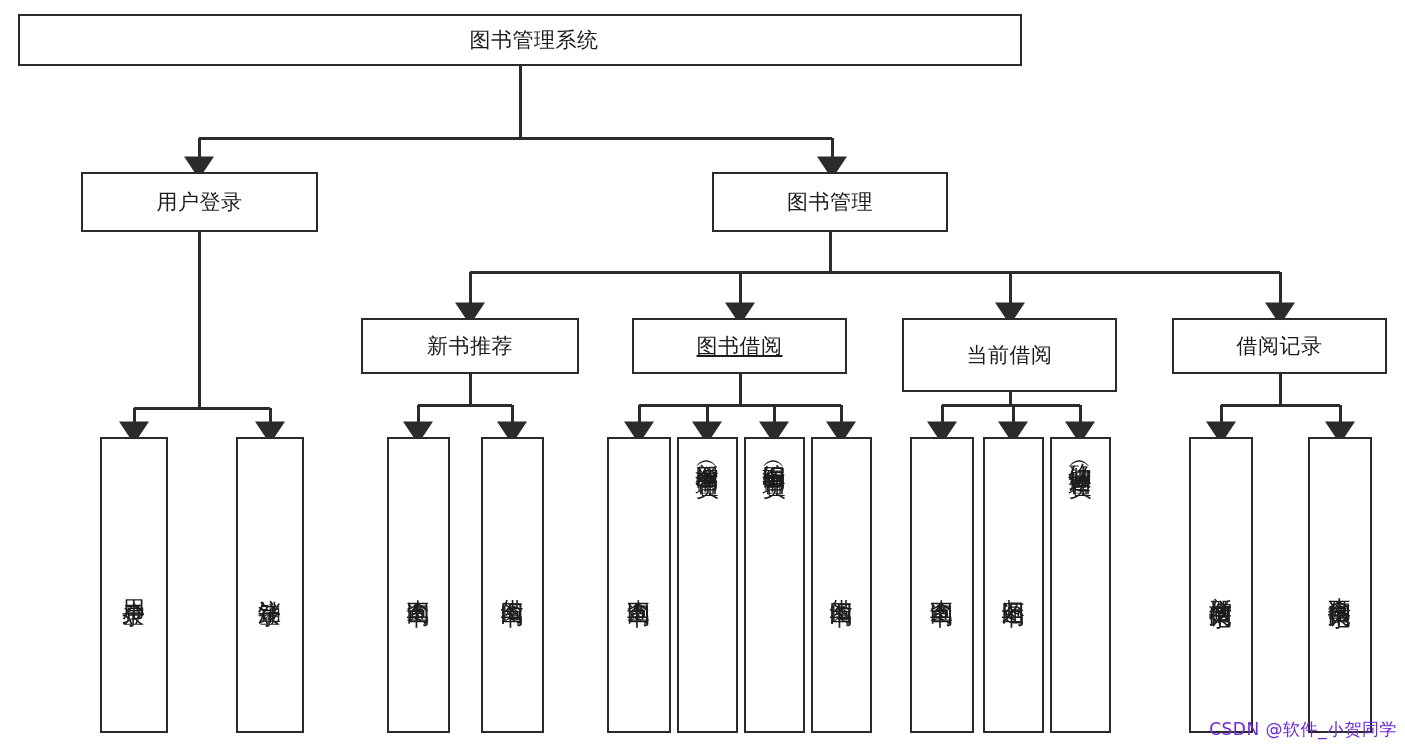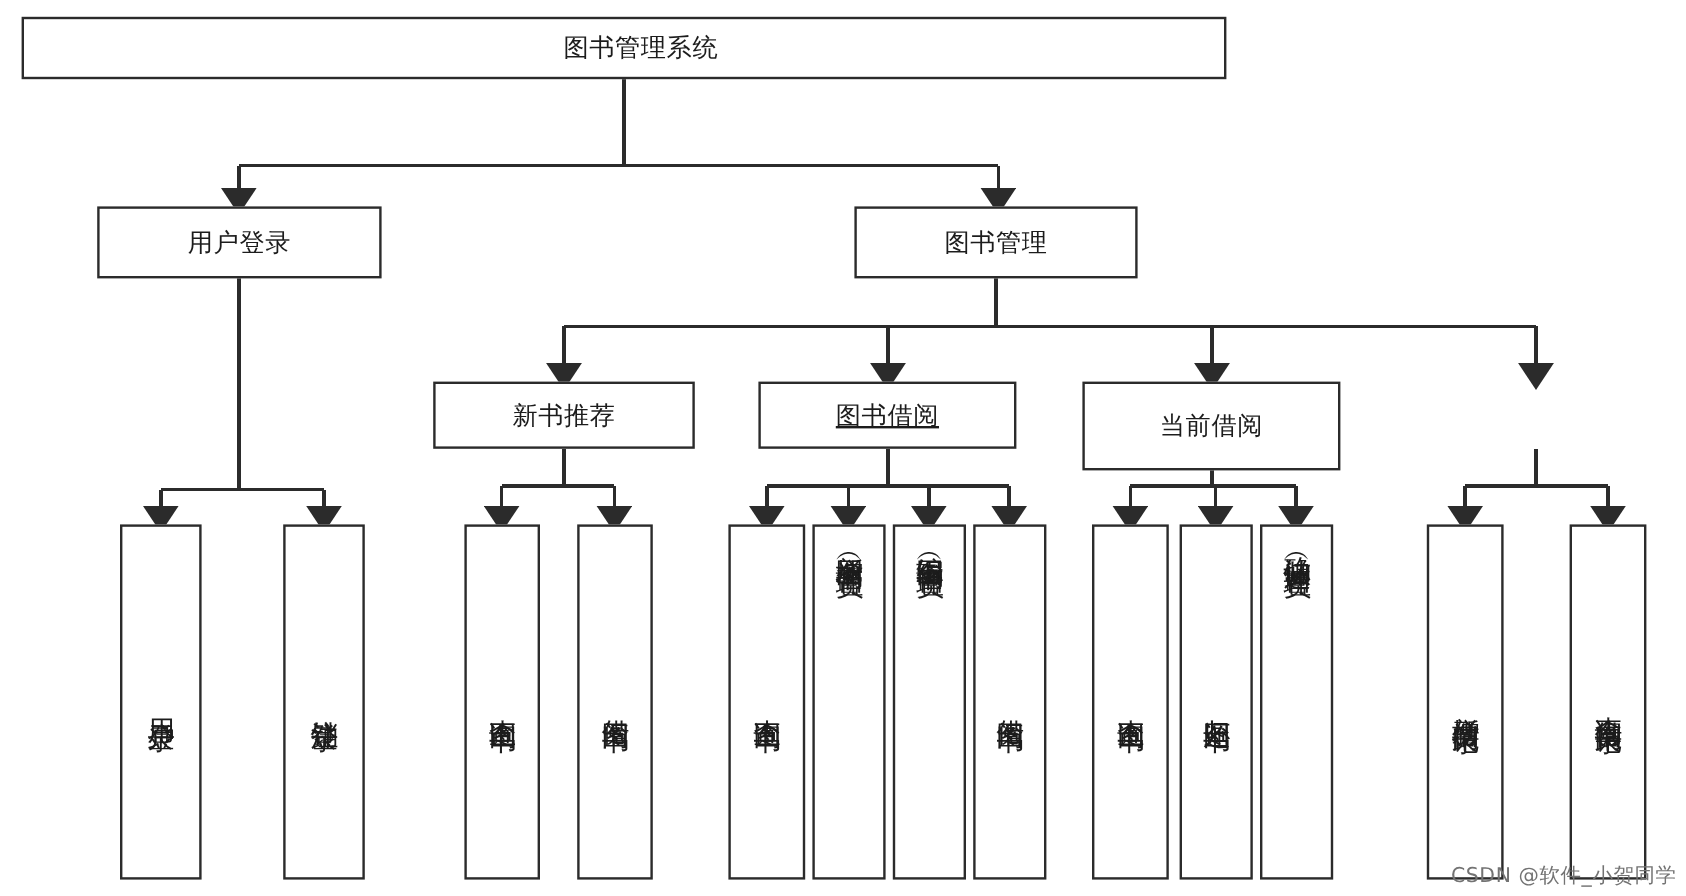--- a/index.html
+++ b/index.html
@@ -64,21 +64,21 @@
     white-space: nowrap;
   }
   .node.v.centered {
     align-items: center;
     padding-top: 0;
   }
   .watermark {
     position: absolute;
     right: 8px;
     bottom: 6px;
-    color: #737373;
+    color: #6d28d9;
     font-size: 17px;
     letter-spacing: 0.5px;
     white-space: nowrap;
     font-family: "DejaVu Sans", "Liberation Sans", sans-serif;
   }
 </style>
 </head>
 <body>
 
 <div id="canvas">
@@ -146,20 +146,23 @@
 
   <div class="node h" style="left: 361px; top: 318px; width: 218px; height: 56px;">
     <span class="label">新书推荐</span>
   </div>
   <div class="node h" style="left: 632px; top: 318px; width: 215px; height: 56px; text-decoration: underline;">
     <span class="label">图书借阅</span>
   </div>
   <div class="node h" style="left: 902px; top: 318px; width: 215px; height: 74px;">
     <span class="label">当前借阅</span>
   </div>
+  <div class="node h" style="left: 1172px; top: 318px; width: 215px; height: 56px;">
+    <span class="label">借阅记录</span>
+  </div>
 
   <div class="node v centered" style="left: 100px; top: 437px; width: 68px; height: 296px;">
     <span class="label">用户登录</span>
   </div>
   <div class="node v centered" style="left: 236px; top: 437px; width: 68px; height: 296px;">
     <span class="label">注销登录</span>
   </div>
 
   <div class="node v centered" style="left: 387px; top: 437px; width: 63px; height: 296px;">
     <span class="label">查询图书</span>

